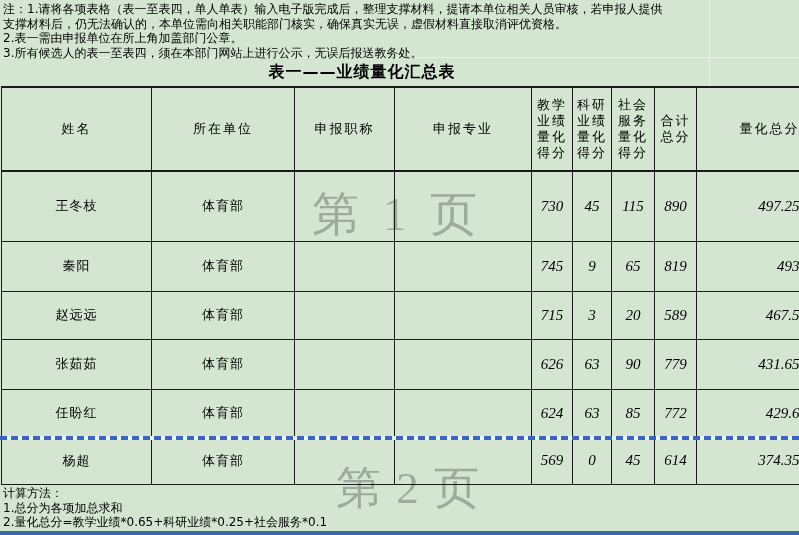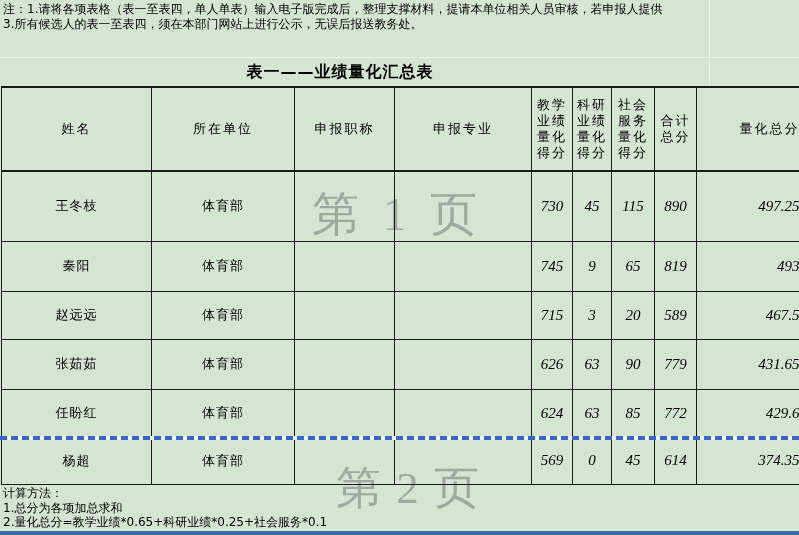--- a/index.html
+++ b/index.html
@@ -10,21 +10,21 @@
   }
   
   .grid-h{position:absolute;left:0;top:57px;width:799px;height:1px;background:rgba(255,255,255,0.5);}
   .grid-v{position:absolute;left:709px;top:0;width:1px;height:86px;background:rgba(255,255,255,0.5);}
 
   .notes-top{position:absolute;left:3px;top:2px;font-size:12px;line-height:14.5px;z-index:2;}
   .notes-bottom{position:absolute;left:3px;top:486px;font-size:12px;line-height:14.5px;z-index:2;}
 
   .page-title{
     position:absolute;left:0;top:62px;width:680px;text-align:center;
-    font-size:16px;font-weight:bold;letter-spacing:1px;z-index:2;
+    font-size:16px;font-weight:bold;letter-spacing:1px;z-index:2;padding-left:22px;
   }
 
   .wm{
     position:absolute;z-index:0;
     color:rgba(124,133,126,0.62);
     font-family:"Liberation Serif","DejaVu Serif",serif;
     white-space:nowrap;line-height:1;
   }
   .wm1{left:312px;top:191px;font-size:47px;letter-spacing:6px;}
   .wm2{left:336px;top:466px;font-size:45px;letter-spacing:2px;}
@@ -56,20 +56,22 @@
 </head>
 <body>
 
 <div class="screen">
 
   <div class="grid-h"></div>
   <div class="grid-v"></div>
 
   <div class="notes-top">
     <div>注：1.请将各项表格（表一至表四，单人单表）输入电子版完成后，整理支撑材料，提请本单位相关人员审核，若申报人提供</div>
+    <div>支撑材料后，仍无法确认的，本单位需向相关职能部门核实，确保真实无误，虚假材料直接取消评优资格。</div>
+    <div>2.表一需由申报单位在所上角加盖部门公章。</div>
     <div>3.所有候选人的表一至表四，须在本部门网站上进行公示，无误后报送教务处。</div>
   </div>
 
   <div class="page-title">表一——业绩量化汇总表</div>
 
   <div class="wm wm1">第 1 页</div>
   <div class="wm wm2">第 2 页</div>
 
   <table class="sheet">
     <colgroup>

